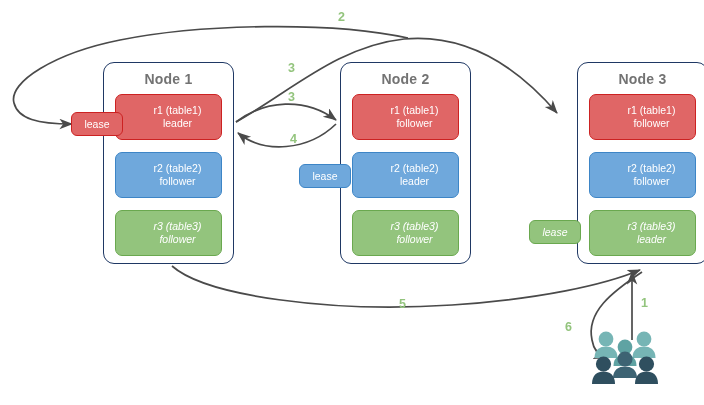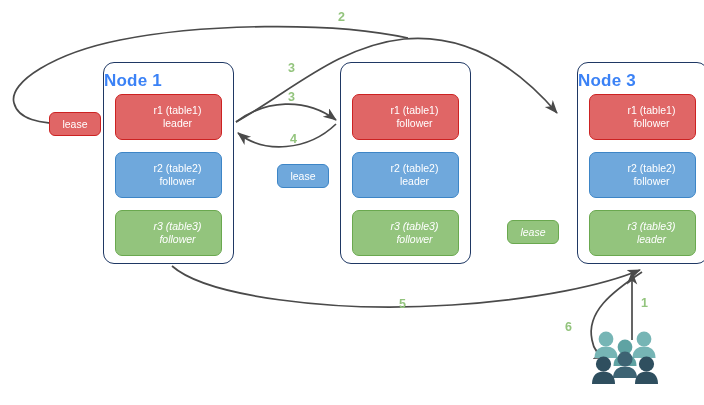--- a/index.html
+++ b/index.html
@@ -30,23 +30,24 @@
     border: 1.6px solid #1f3864;
     border-radius: 11px;
     background: #ffffff;
     z-index: 3;
   }
   .node-title {
     position: absolute;
     left: 0;
     right: 0;
     top: 8px;
-    font-size: 17px;
+    text-align: center;
+    font-size: 14px;
     font-weight: bold;
-    color: #3b82f6;
+    color: #737373;
     letter-spacing: .2px;
   }
   .range {
     position: absolute;
     left: 11px;
     right: 11px;
     box-sizing: border-box;
     border-radius: 7px;
     color: #ffffff;
     font-size: 10.5px;
@@ -68,20 +69,21 @@
     position: absolute;
     box-sizing: border-box;
     border-radius: 6px;
     color: #ffffff;
     font-size: 10.5px;
     line-height: 22px;
     text-align: center;
     border-width: 1.4px;
     border-style: solid;
     z-index: 4;
+    margin-left: 22px;
   }
   .step-num {
     position: absolute;
     color: #93c47d;
     font-size: 12.5px;
     font-weight: bold;
     z-index: 5;
     text-align: center;
   }
   #users {
@@ -126,20 +128,21 @@
         <div class="range r-blue" style="top: 89px; height: 46px;">
           <span class="rl1">r2 (table2)</span>
           <span class="rl2">follower</span>
         </div>
         <div class="range r-green" style="top: 147px; height: 46px;">
           <span class="rl1">r3 (table3)</span>
           <span class="rl2">follower</span>
         </div>
       </div>
       <div class="node" style="left: 340px; top: 62px; width: 131px; height: 202px;">
+        <div class="node-title">Node 2</div>
         <div class="range r-red" style="top: 31px; height: 46px;">
           <span class="rl1">r1 (table1)</span>
           <span class="rl2">follower</span>
         </div>
         <div class="range r-blue" style="top: 89px; height: 46px;">
           <span class="rl1">r2 (table2)</span>
           <span class="rl2">leader</span>
         </div>
         <div class="range r-green" style="top: 147px; height: 46px;">
           <span class="rl1">r3 (table3)</span>

